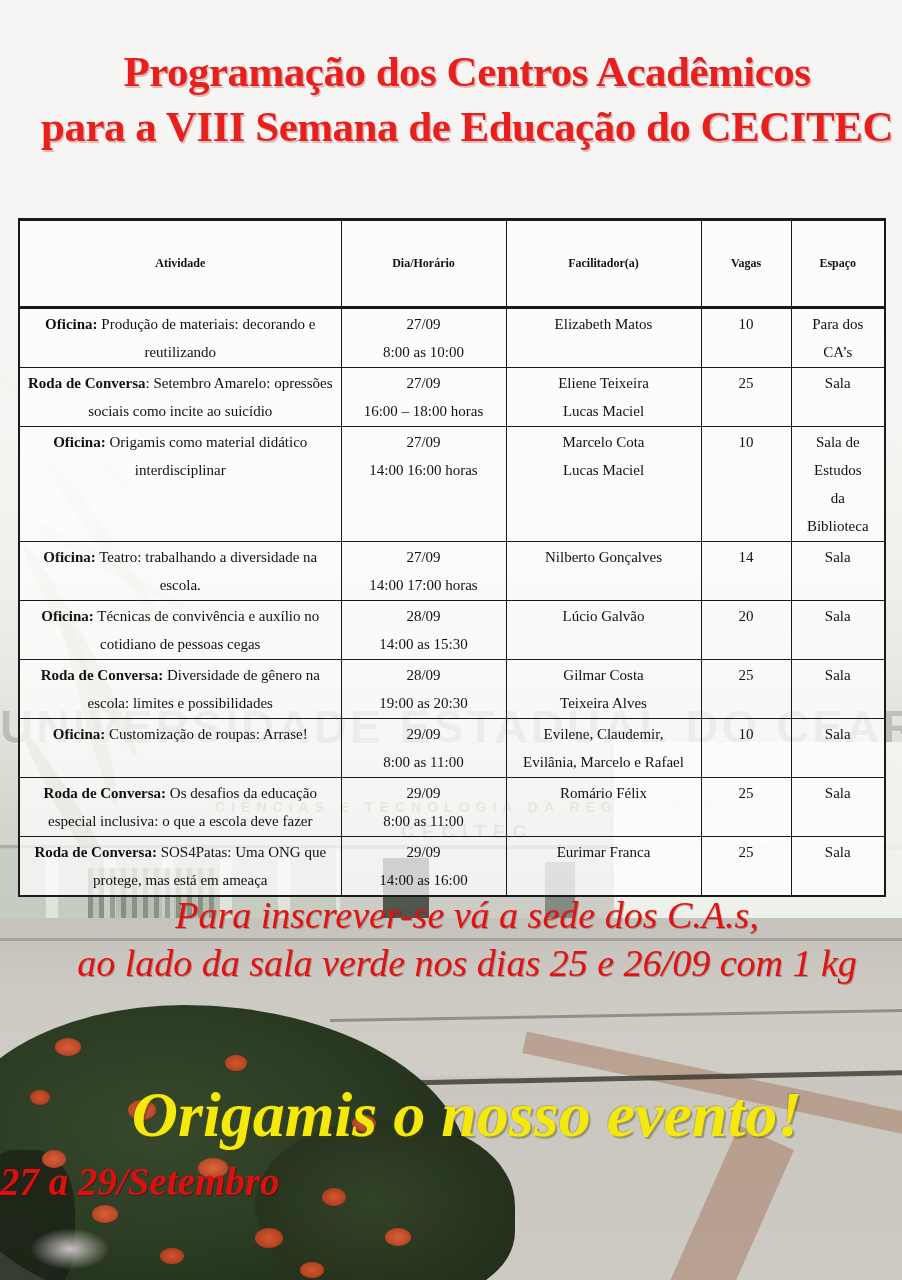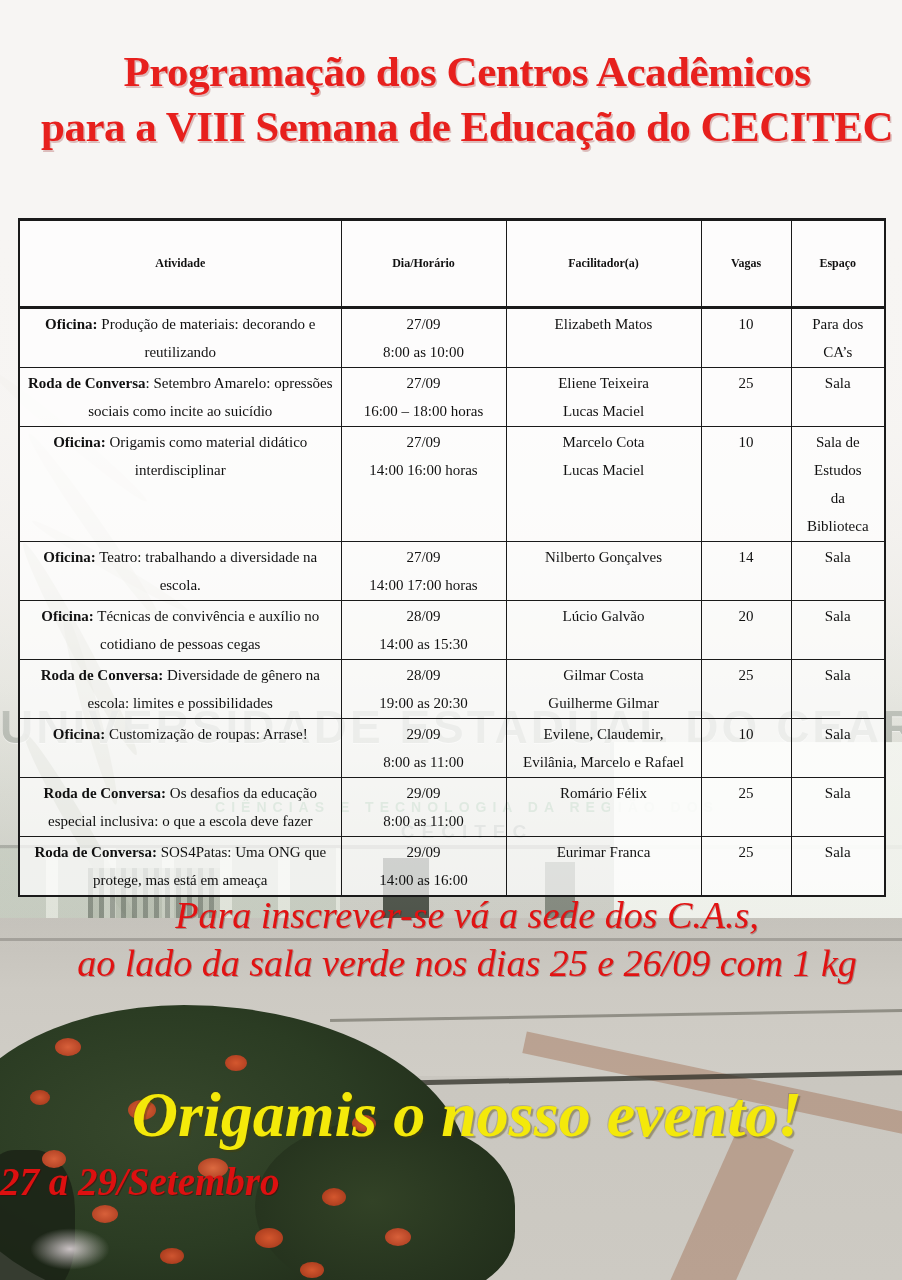--- a/index.html
+++ b/index.html
@@ -247,21 +247,21 @@
       </tr>
 
       <tr class="h2">
         <td><span class="b">Roda de Conversa:</span><span> Diversidade de gênero na escola: limites e possibilidades</span></td>
         <td>
               <div>28/09</div>
               <div>19:00 as 20:30</div>
             </td>
         <td>
               <div>Gilmar Costa</div>
-              <div>Guilherme Gilmar</div>
+              <div>Teixeira Alves</div>
             </td>
         <td>25</td>
         <td>
               <div>Sala</div>
               <div></div>
               <div></div>
               <div></div>
             </td>
       </tr>
 

